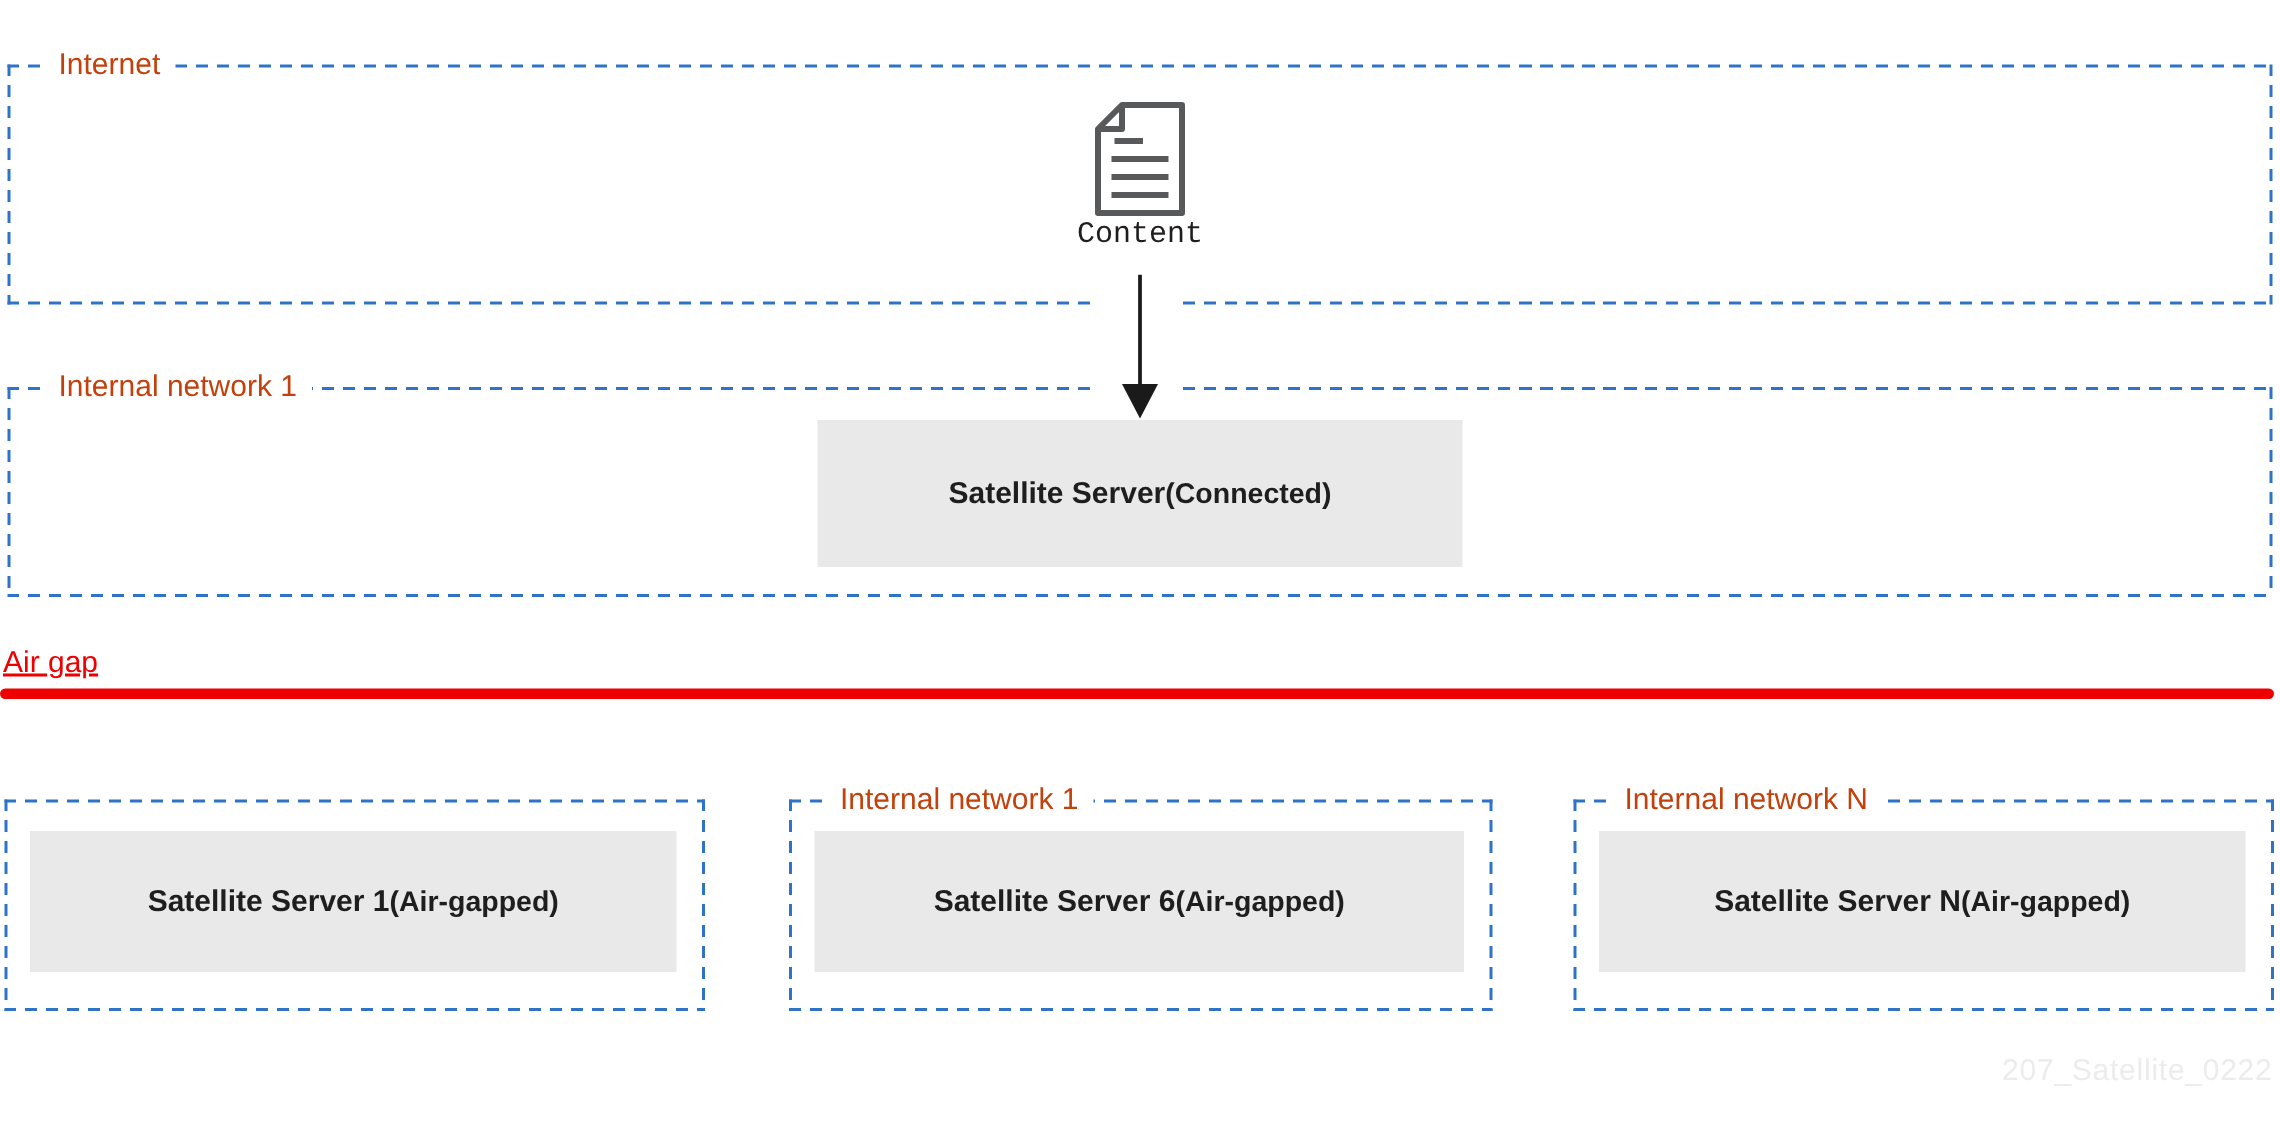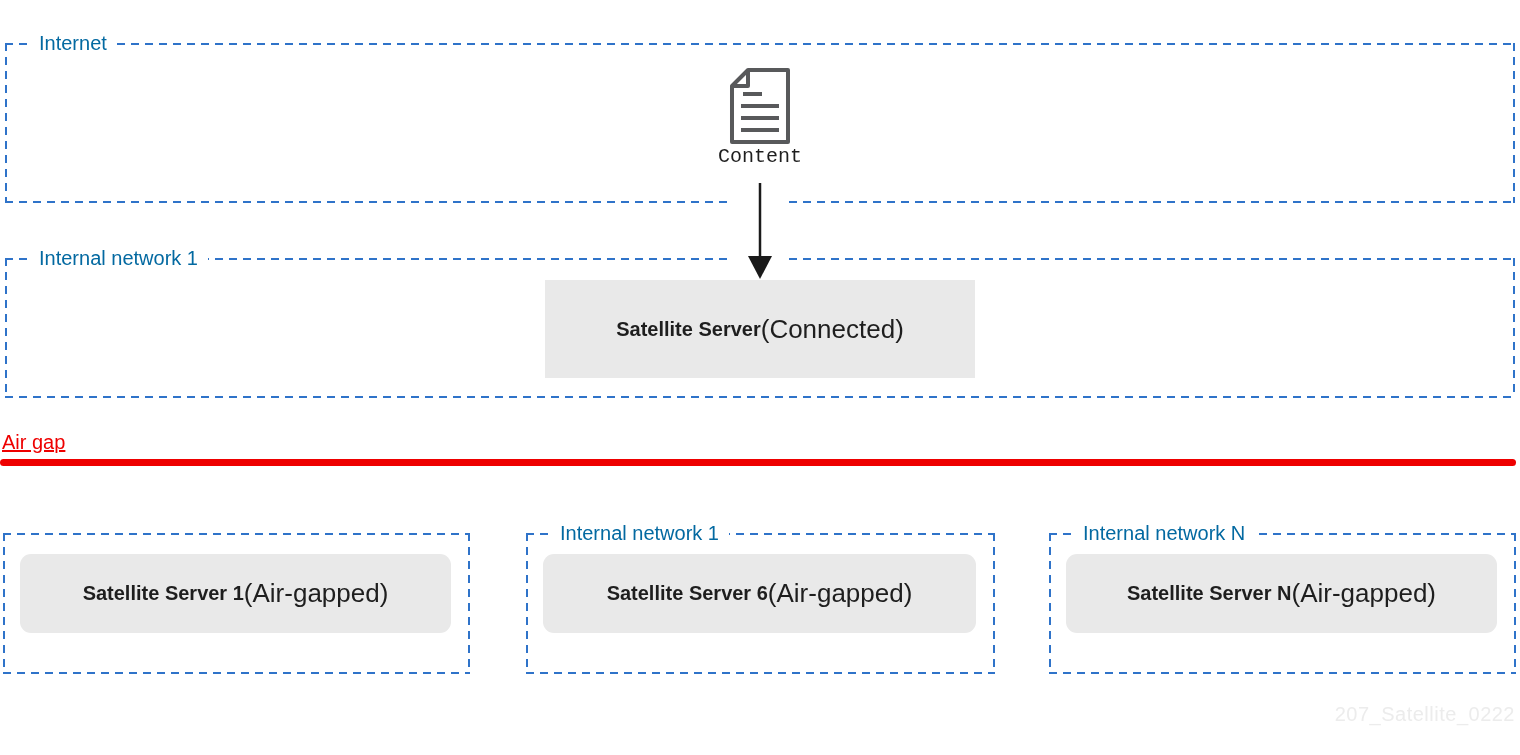--- a/index.html
+++ b/index.html
@@ -26,21 +26,21 @@
   .zone-label {
     position: absolute;
     top: -13px;
     left: 24px;
     background: #ffffff;
     padding: 0 10px;
     font-size: 20px;
     font-weight: 500;
     line-height: 26px;
     white-space: nowrap;
-    color: #0369a1;
+    color: #c2410c;
   }
   #zone-internet  { left: 5px;    top: 43px;  width: 1510px; height: 160px; }
   #zone-network1  { left: 5px;    top: 258px; width: 1510px; height: 140px; }
   #zone-network2  { left: 3px;    top: 533px; width: 467px;  height: 141px; }
   #zone-network3  { left: 526px;  top: 533px; width: 469px;  height: 141px; }
   #zone-networkN  { left: 1049px; top: 533px; width: 467px;  height: 141px; }
 
   .content-group {
     position: absolute;
     left: 50%;
@@ -60,23 +60,23 @@
   .server-box {
     position: absolute;
     background: #e9e9e9;
     display: flex;
     flex-direction: row;
     justify-content: center;
     align-items: center;
     text-align: center;
   }
   #server-connected { left: 540px; top: 22px; width: 430px; height: 98px; }
-  .server-box.airgapped { left: 17px; top: 21px; width: calc(100% - 36px); height: 79px; border-radius: 11px; }
+  .server-box.airgapped { left: 17px; top: 21px; width: calc(100% - 36px); height: 94px; }
   .server-name   { font-size: 20px; font-weight: 700; line-height: 25px; }
-  .server-status { font-size: 26px; font-weight: 400; line-height: 25px; }
+  .server-status { font-size: 19px; font-weight: 700; line-height: 25px; }
 
   .arrow-clearance {
     position: absolute;
     left: 730px; top: 195px; width: 58px; height: 82px;
     background: #ffffff;
   }
   .arrow-svg { position: absolute; left: 747px; top: 183px; }
 
   .airgap-label {
     position: absolute;

